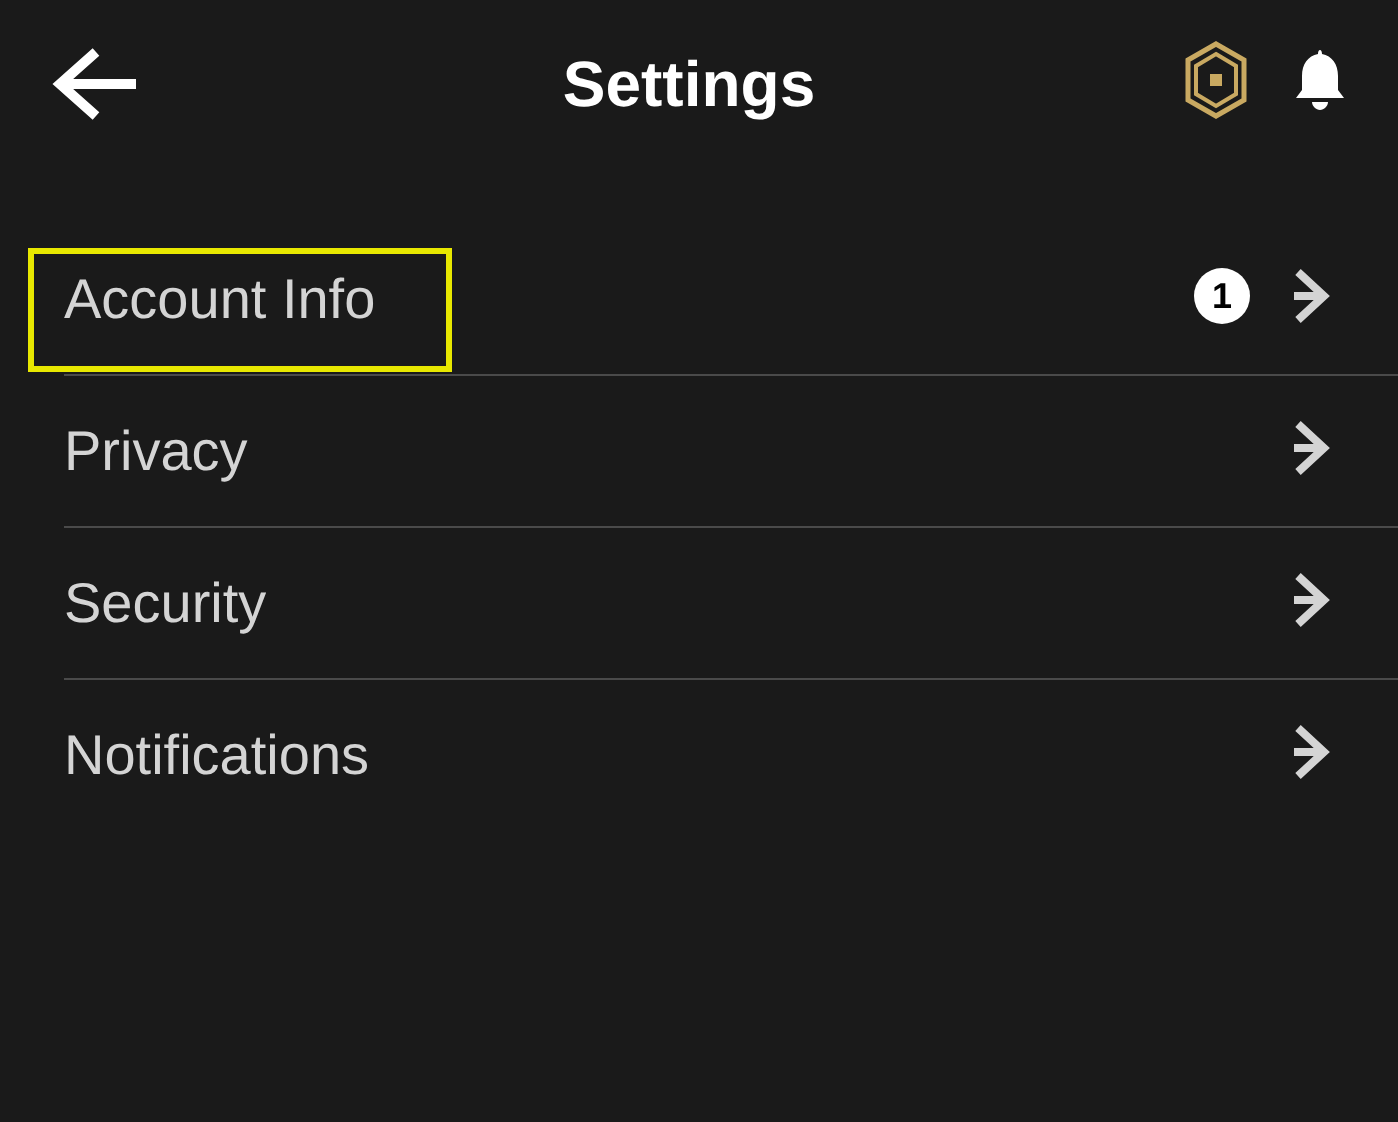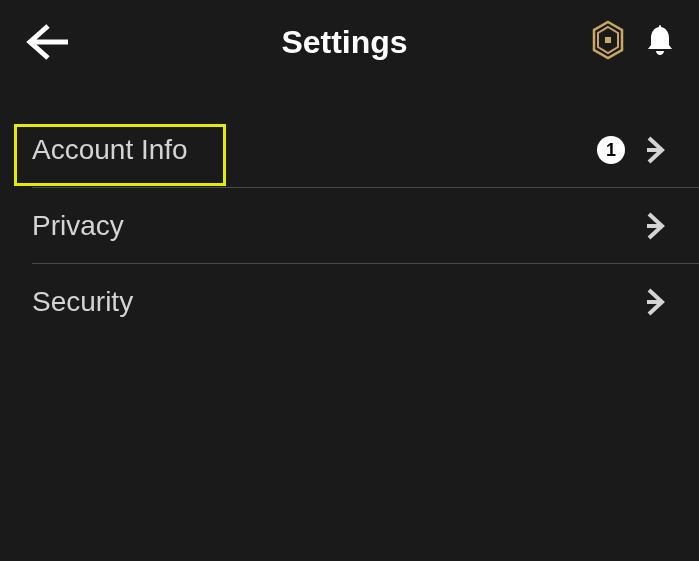--- a/index.html
+++ b/index.html
@@ -44,21 +44,21 @@
       cursor: pointer;
     }
     .bell-icon {
       cursor: pointer;
     }
     .list {
       padding-top: 28px;
     }
     .list-item {
       display: flex;
-      align-items: center;
+      align-items: flex-start;
       justify-content: space-between;
       padding: 22px 32px 22px 32px;
       cursor: pointer;
       position: relative;
     }
     .list-item:not(:last-child)::after {
       content: "";
       position: absolute;
       bottom: 0;
       left: 32px;
@@ -162,16 +162,27 @@
       <span class="chevron">
         <svg width="22" height="28" viewBox="0 0 22 28">
           <path d="M4 2 L17 14 L4 26" stroke="#d4d4d4" stroke-width="4" fill="none"></path>
           <path d="M2 14 L17 14" stroke="#d4d4d4" stroke-width="4"></path>
         </svg>
       </span>
     </div>
   </div>
 
 
+  <div class="list-item">
+    <span class="list-item-label">Notifications</span>
+    <div class="list-item-right">
+      <span class="chevron">
+        <svg width="22" height="28" viewBox="0 0 22 28">
+          <path d="M4 2 L17 14 L4 26" stroke="#d4d4d4" stroke-width="4" fill="none"></path>
+          <path d="M2 14 L17 14" stroke="#d4d4d4" stroke-width="4"></path>
+        </svg>
+      </span>
+    </div>
+  </div>
 
 </div>
 
 <div class="highlight-box"></div>
 
 </body></html>

